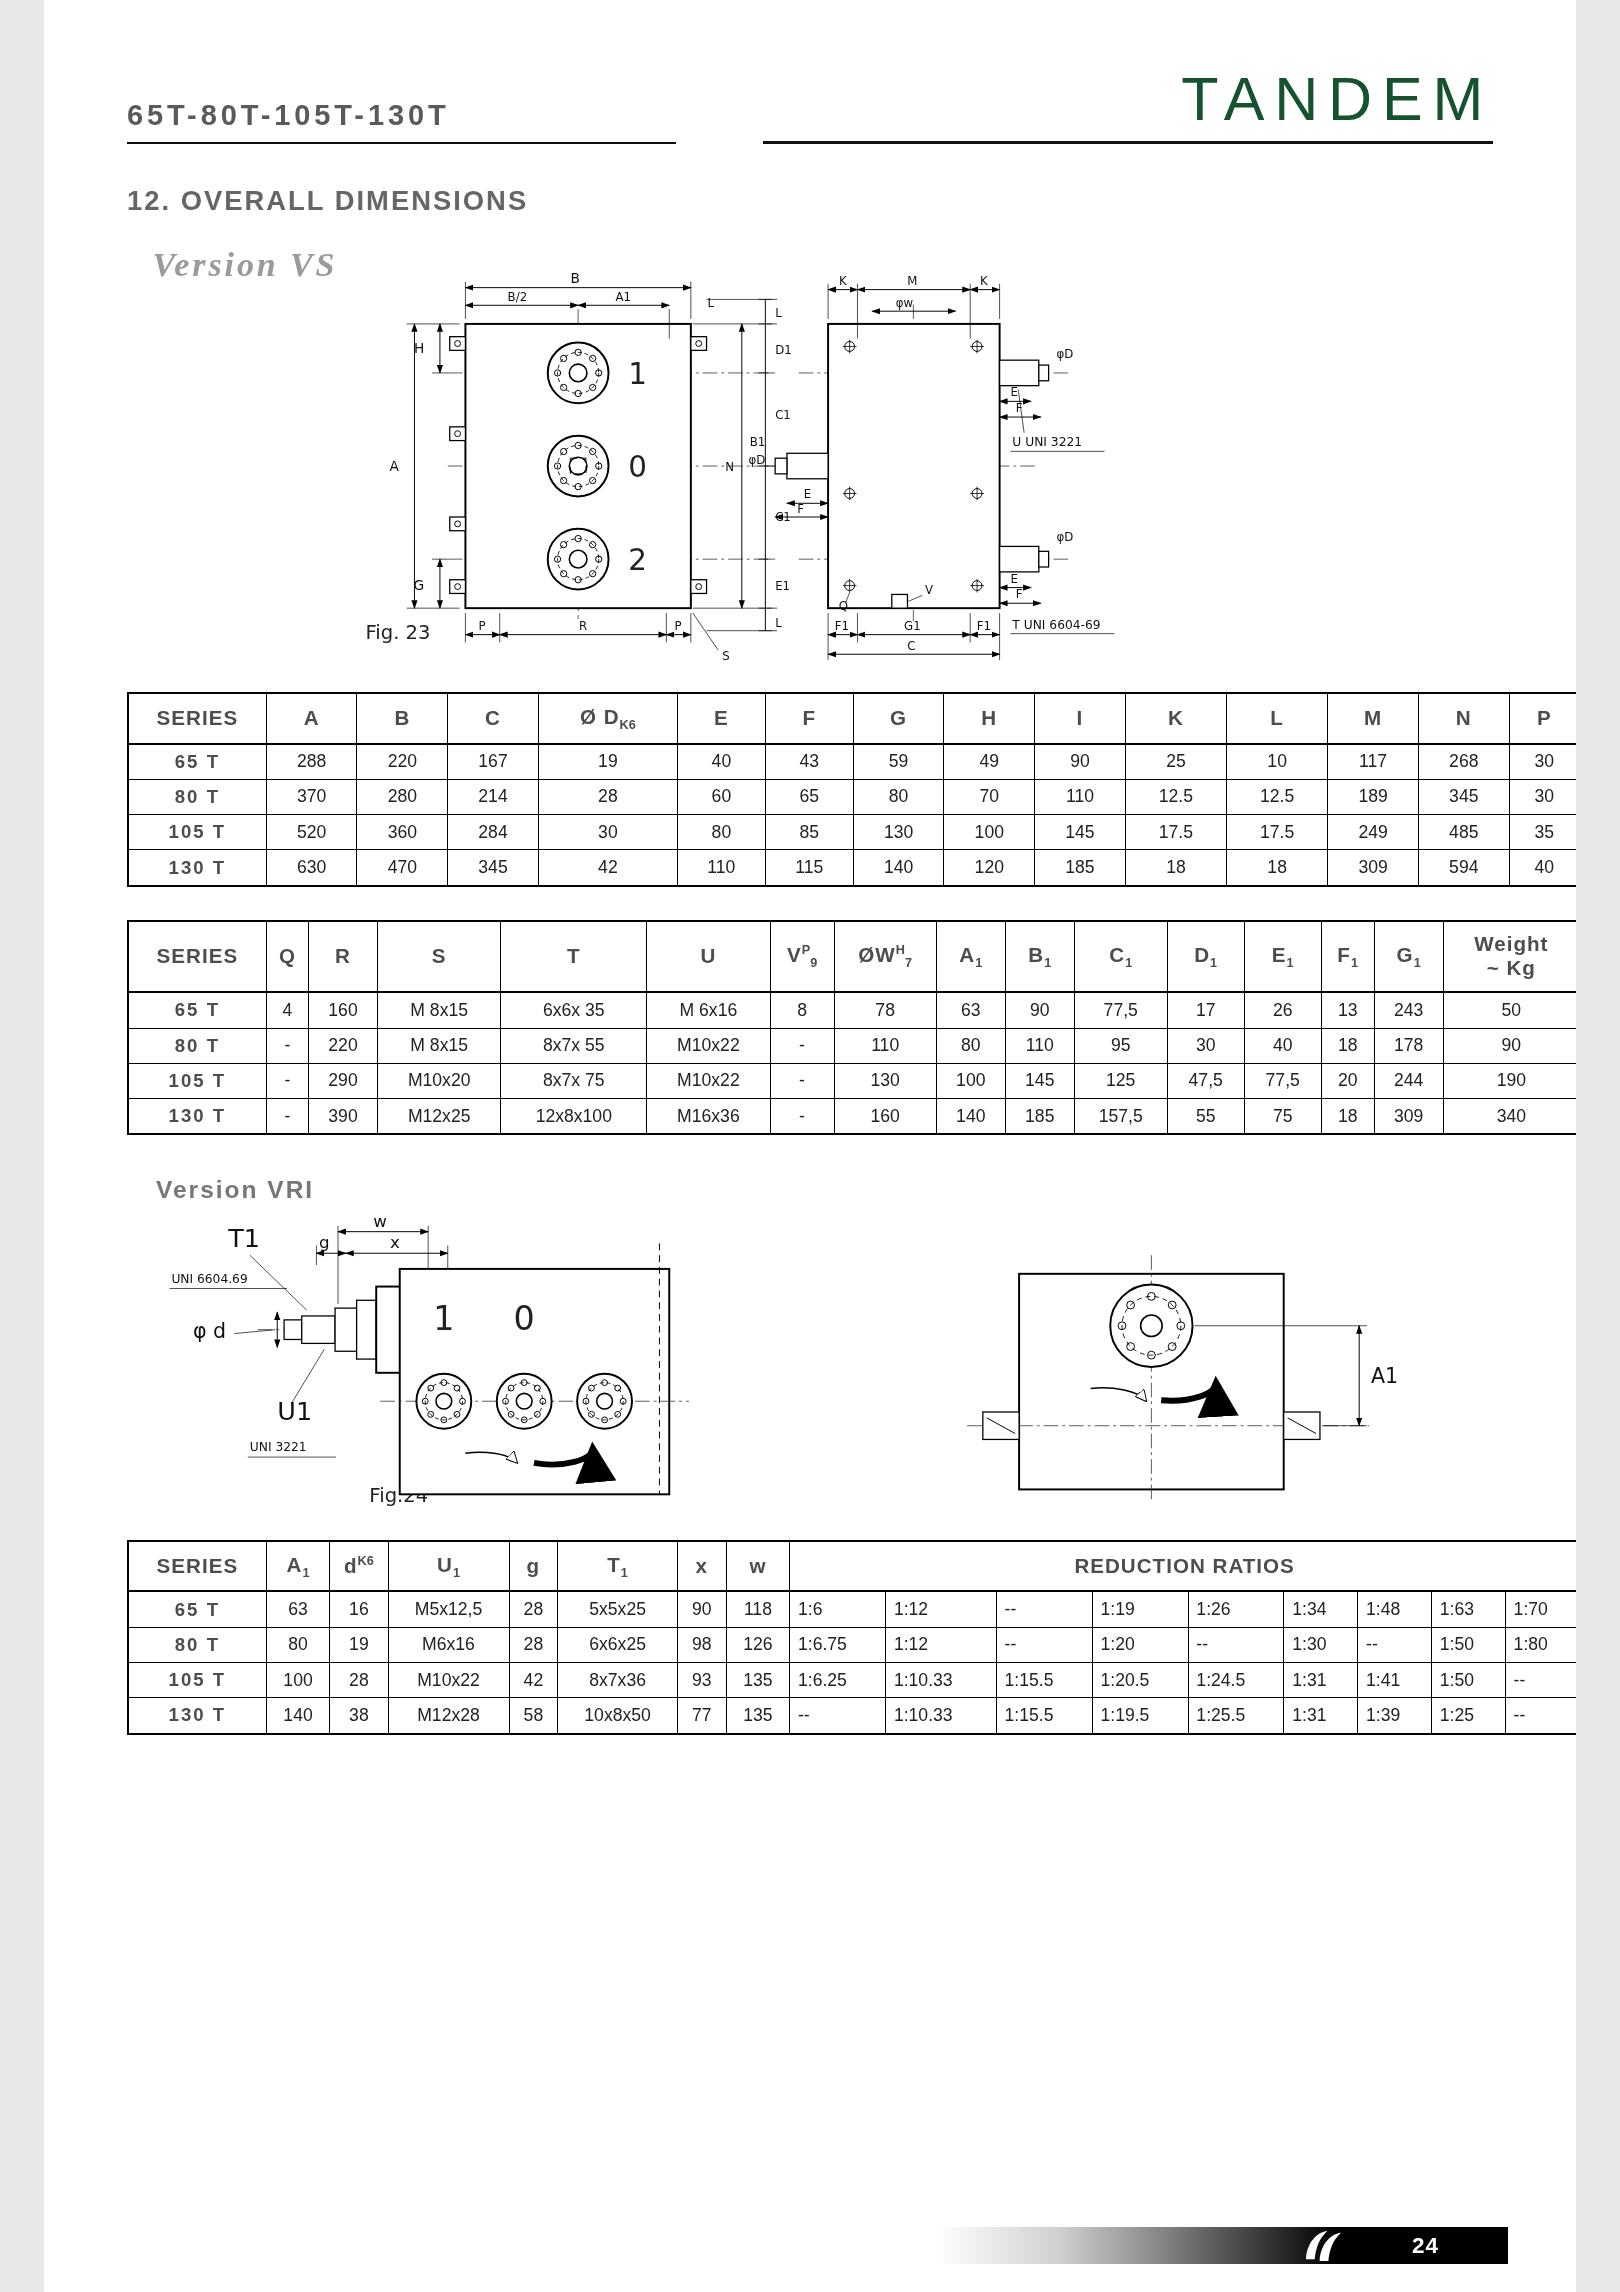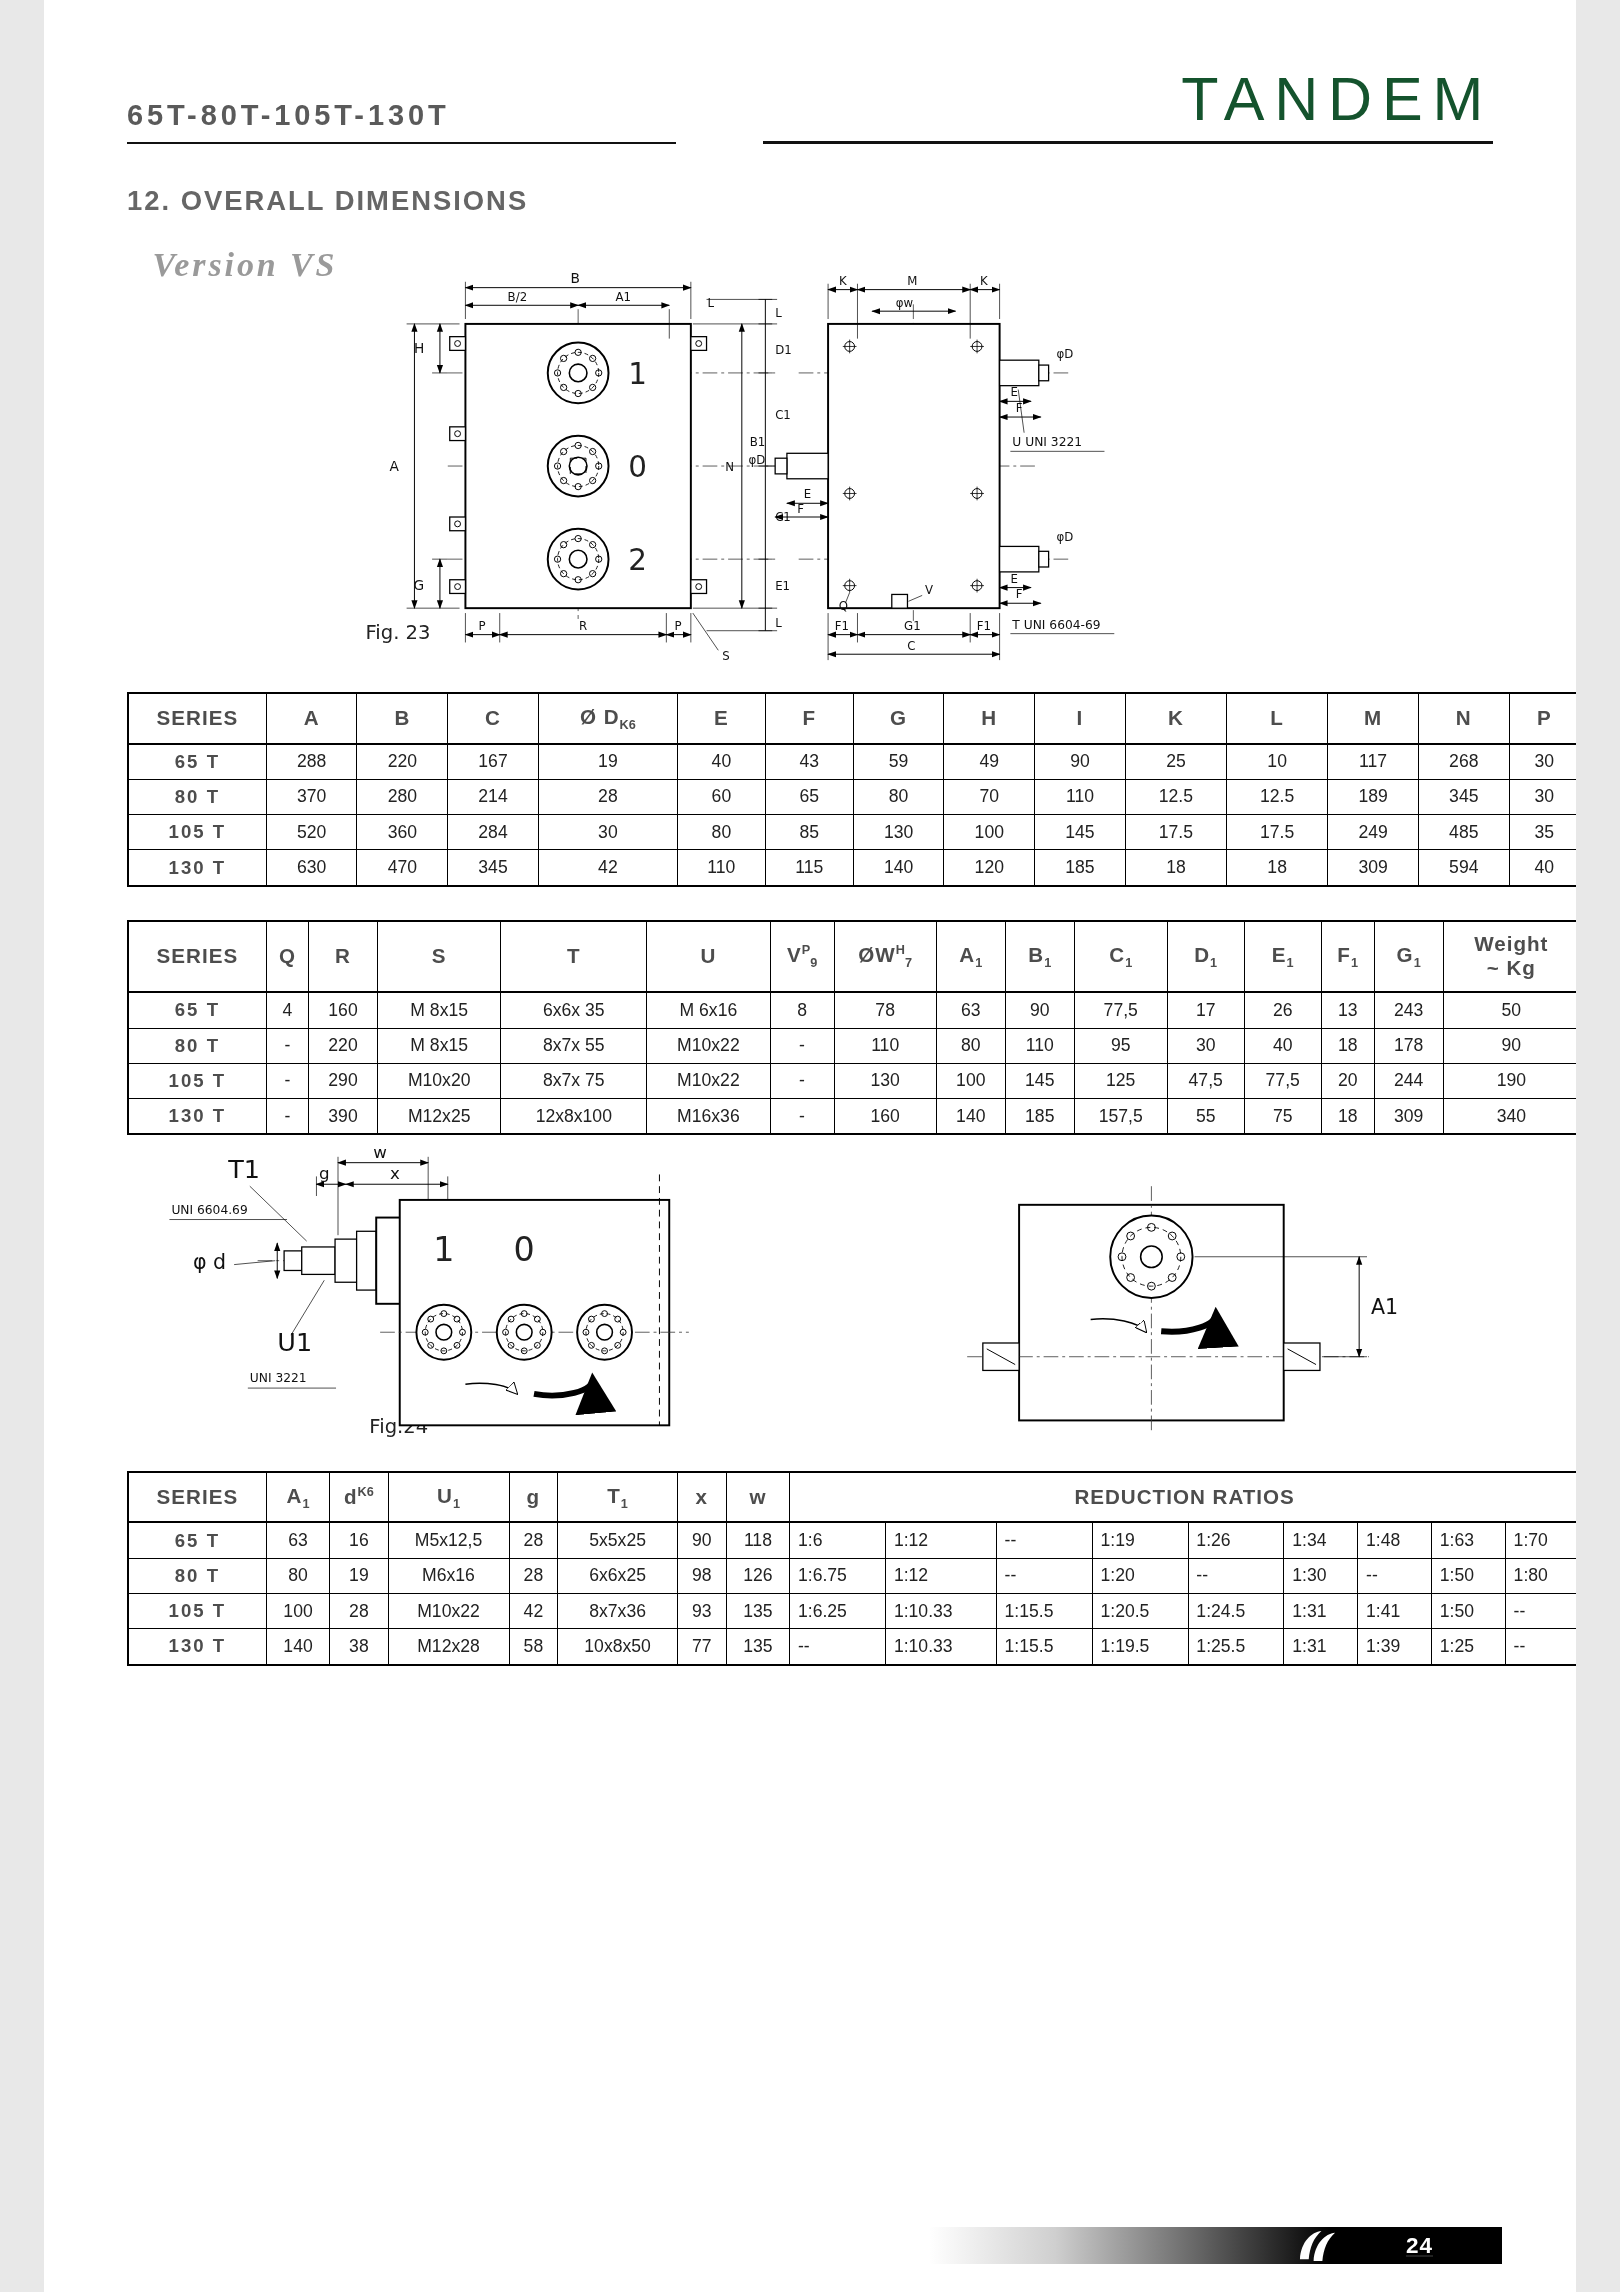--- a/index.html
+++ b/index.html
@@ -36,21 +36,21 @@
   svg .hole{fill:none;stroke:#000;stroke-width:1;}
   svg text{font-family:"DejaVu Sans",sans-serif;font-size:14px;fill:#111;}
   svg .sm{font-size:12px;}
   svg .md{font-size:17px;}
   svg .big{font-size:30px;fill:#222;}
   svg .big2{font-size:34px;fill:#222;}
   svg .cap{font-size:20px;fill:#222;}
   svg .t26{font-size:26px;}
   svg .t21{font-size:21px;}
   svg .note{font-size:12.5px;}
-  .footer{position:absolute;bottom:29px;right:74px;text-decoration:underline;}
+  .footer{position:absolute;bottom:29px;right:68px;}
   .footer-bar{width:573px;height:37px;display:flex;align-items:center;justify-content:flex-end;gap:59px;
               padding-right:69px;box-sizing:border-box;
               background:linear-gradient(to right,#ffffff 0%,#cfcfcf 22%,#6e6e6e 45%,#000 70%);}
   .pagenum{color:#fff;font-size:22.5px;font-weight:bold;letter-spacing:1px;}
 </style>
 </head>
 <body>
 
 <div class="page">
 
@@ -437,20 +437,21 @@
           <td>157,5</td>
           <td>55</td>
           <td>75</td>
           <td>18</td>
           <td>309</td>
           <td>340</td>
         </tr>
       </tbody>
     </table>
 
+  <h2 class="version-vri">Version VRI</h2>
 
   <svg class="fig24" viewBox="0 0 1450 312" width="1421" height="306">
     <defs>
       <marker id="m24" viewBox="0 0 10 10" refX="9" refY="5" markerWidth="9" markerHeight="9" orient="auto-start-reverse">
         <path d="M0 1.5 L10 5 L0 8.5 z" fill="#000"></path>
       </marker>
       <marker id="m24b" viewBox="0 0 12 12" refX="10" refY="6" markerWidth="7" markerHeight="7" orient="auto">
         <path d="M0 0 L12 6 L0 12 z" fill="#000"></path>
       </marker>
       <marker id="m24o" viewBox="0 0 12 12" refX="10" refY="6" markerWidth="8" markerHeight="8" orient="auto">

